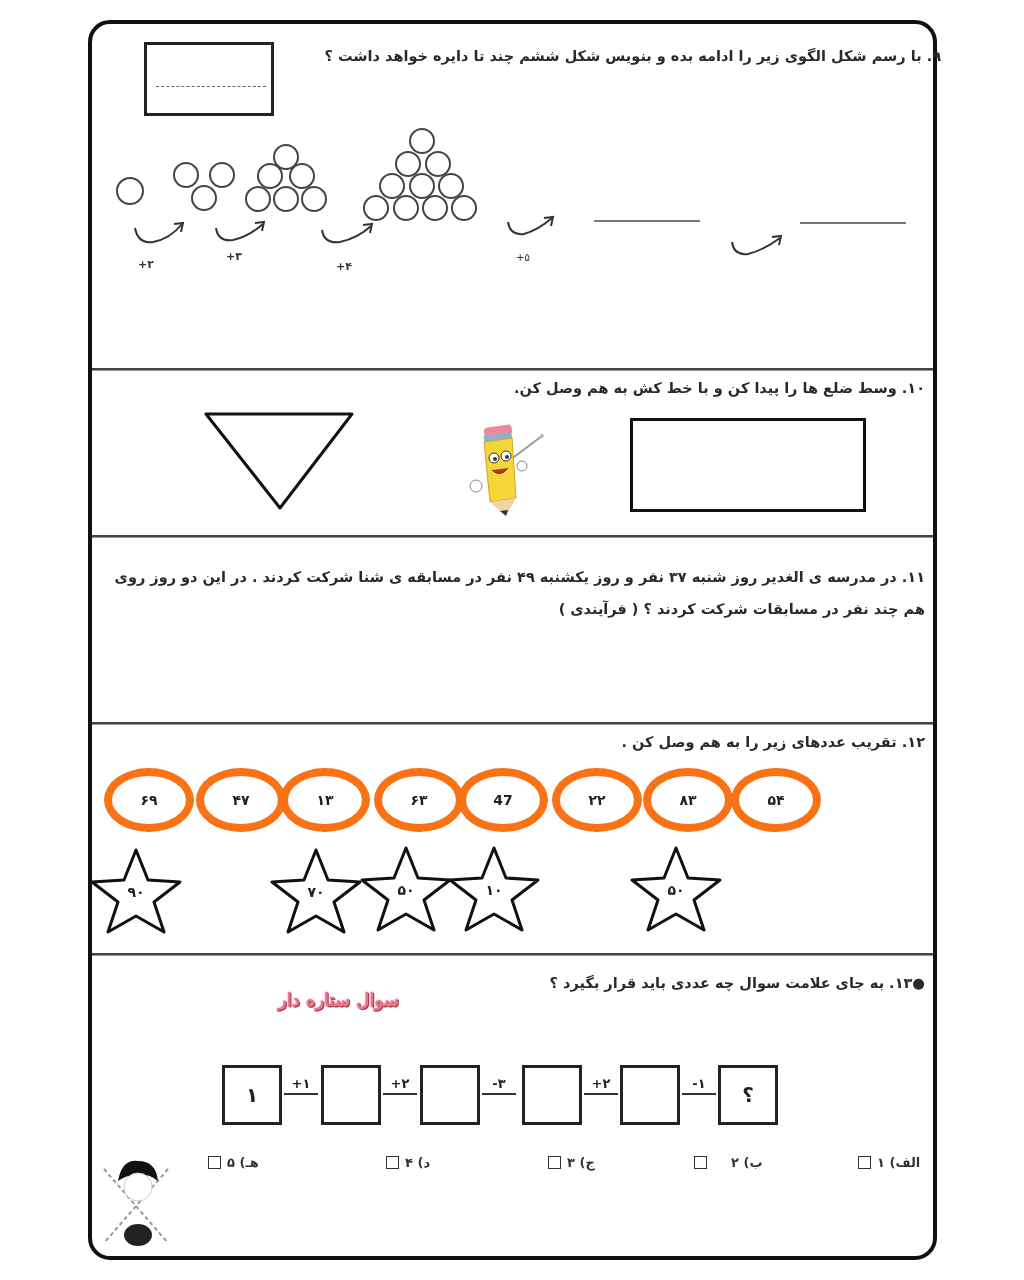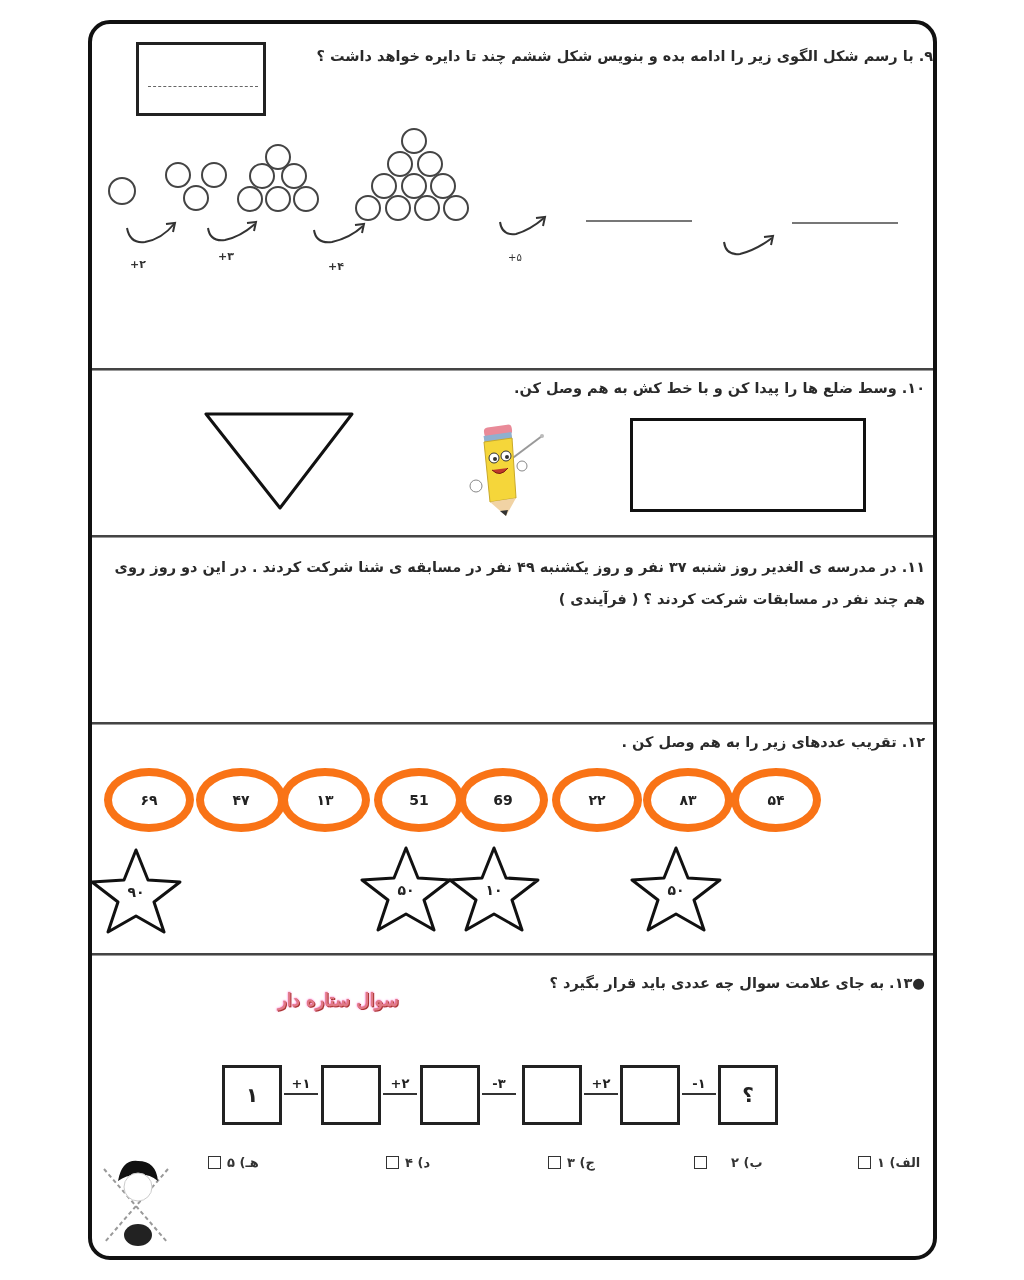--- a/index.html
+++ b/index.html
@@ -25,21 +25,21 @@
   .op { position: absolute; width: 34px; text-align: center; font-weight: bold; font-size: 13px; border-bottom: 2px solid #333; line-height: 18px; }
   .choice { position: absolute; direction: rtl; display: flex; align-items: center; gap: 6px; font-size: 13px; font-weight: bold; color: #333; }
   .checkbox { width: 11px; height: 11px; border: 1.5px solid #333; background: #fff; display: inline-block; }
   .starred-title { position: absolute; font-size: 18px; font-weight: bold; color: #e07a86; text-shadow: 1px 1px 0 #a33, 0 0 2px #f3b; direction: rtl; font-family: "DejaVu Serif", serif; }
 </style>
 </head>
 <body>
 
 <div class="frame">
 
-  <div class="abs" style="left:8px;top:0;width:841px;height:344px;">
+  <div class="abs" style="left:16px;top:0;width:841px;height:344px;">
     <div class="q-title" style="top:24px;">۹. با رسم شکل الگوی زیر را ادامه بده و بنویس شکل ششم چند تا دایره خواهد داشت ؟</div>
 
     <div class="answer-box" style="left:36px;top:18px;width:124px;height:68px;"></div>
     <div class="answer-line" style="left:48px;top:62px;width:110px;"></div>
 
     <svg class="abs" style="left:0;top:100px;" width="841" height="180">
       <g fill="none" stroke="#444" stroke-width="2">
 
         <circle cx="22" cy="67" r="13"></circle>
 
@@ -113,43 +113,49 @@
       <circle cx="36" cy="76" r="6" fill="#fff" stroke="#888"></circle>
       <circle cx="82" cy="56" r="5" fill="#fff" stroke="#888"></circle>
     </svg>
 
     <div class="abs" style="left:538px;top:48px;width:230px;height:88px;border:3px solid #111;"></div>
   </div>
 
   <div class="divider" style="top:511px;"></div>
 
   <div class="abs" style="left:0;top:513px;width:841px;height:184px;">
-    <div class="q-title wrap" style="top:14px;">۱۱. در مدرسه ی الغدیر روز شنبه ۳۷ نفر و روز یکشنبه ۴۹ نفر در مسابقه ی شنا شرکت کردند . در این دو روز روی هم چند نفر در مسابقات شرکت کردند ؟ ( فرآیندی )</div>
+    <div class="q-title wrap" style="top:24px;">۱۱. در مدرسه ی الغدیر روز شنبه ۳۷ نفر و روز یکشنبه ۴۹ نفر در مسابقه ی شنا شرکت کردند . در این دو روز روی هم چند نفر در مسابقات شرکت کردند ؟ ( فرآیندی )</div>
     <div class="abs" style="left:10px;top:90px;width:820px;height:85px;"></div>
   </div>
 
   <div class="divider" style="top:698px;"></div>
 
   <div class="abs" style="left:0;top:700px;width:841px;height:228px;">
     <div class="q-title" style="top:10px;">۱۲. تقریب عددهای زیر را به هم وصل کن .</div>
 
     <div class="oval" style="left:12px;top:44px;">۶۹</div>
     <div class="oval" style="left:104px;top:44px;">۴۷</div>
     <div class="oval" style="left:188px;top:44px;">۱۳</div>
-    <div class="oval" style="left:282px;top:44px;">51</div>
-    <div class="oval" style="left:366px;top:44px;">69</div>
+    <div class="oval" style="left:282px;top:44px;">۶۳</div>
+    <div class="oval" style="left:366px;top:44px;">47</div>
     <div class="oval" style="left:460px;top:44px;">۲۲</div>
     <div class="oval" style="left:551px;top:44px;">۸۳</div>
     <div class="oval" style="left:639px;top:44px;">۵۴</div>
 
     <div class="star" style="left:-4px;top:122px;">
       <svg width="96" height="88">
           <polygon points="48,4 60,34 92,36 66,56 76,86 48,70 20,86 30,56 4,36 36,34" fill="#fff" stroke="#111" stroke-width="3" stroke-linejoin="round"></polygon>
         </svg>
       <span>۹۰</span>
+    </div>
+    <div class="star" style="left:176px;top:122px;">
+      <svg width="96" height="88">
+          <polygon points="48,4 60,34 92,36 66,56 76,86 48,70 20,86 30,56 4,36 36,34" fill="#fff" stroke="#111" stroke-width="3" stroke-linejoin="round"></polygon>
+        </svg>
+      <span>۷۰</span>
     </div>
     <div class="star" style="left:266px;top:120px;">
       <svg width="96" height="88">
           <polygon points="48,4 60,34 92,36 66,56 76,86 48,70 20,86 30,56 4,36 36,34" fill="#fff" stroke="#111" stroke-width="3" stroke-linejoin="round"></polygon>
         </svg>
       <span>۵۰</span>
     </div>
     <div class="star" style="left:354px;top:120px;">
       <svg width="96" height="88">
           <polygon points="48,4 60,34 92,36 66,56 76,86 48,70 20,86 30,56 4,36 36,34" fill="#fff" stroke="#111" stroke-width="3" stroke-linejoin="round"></polygon>

